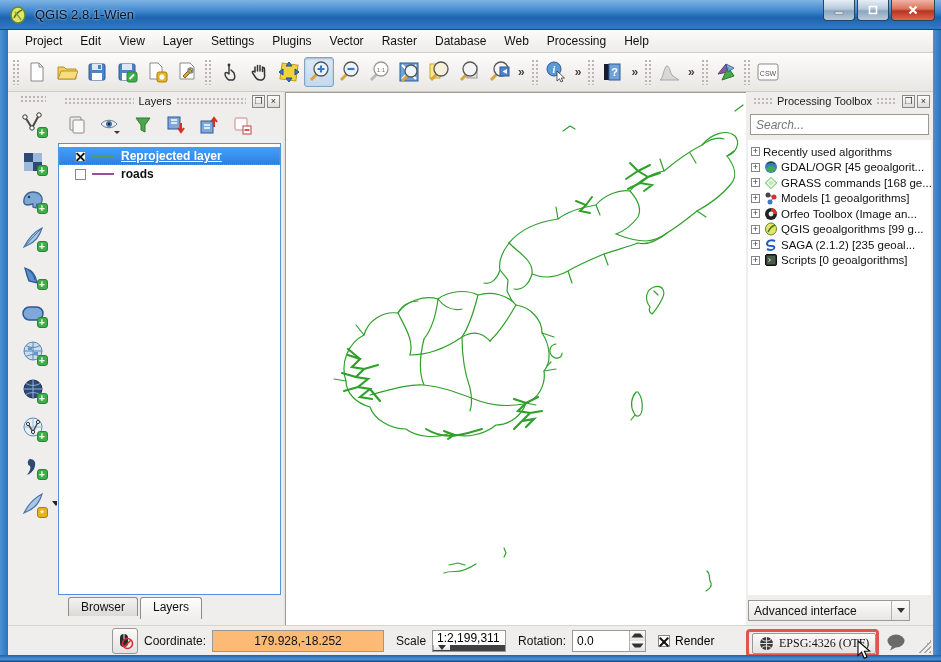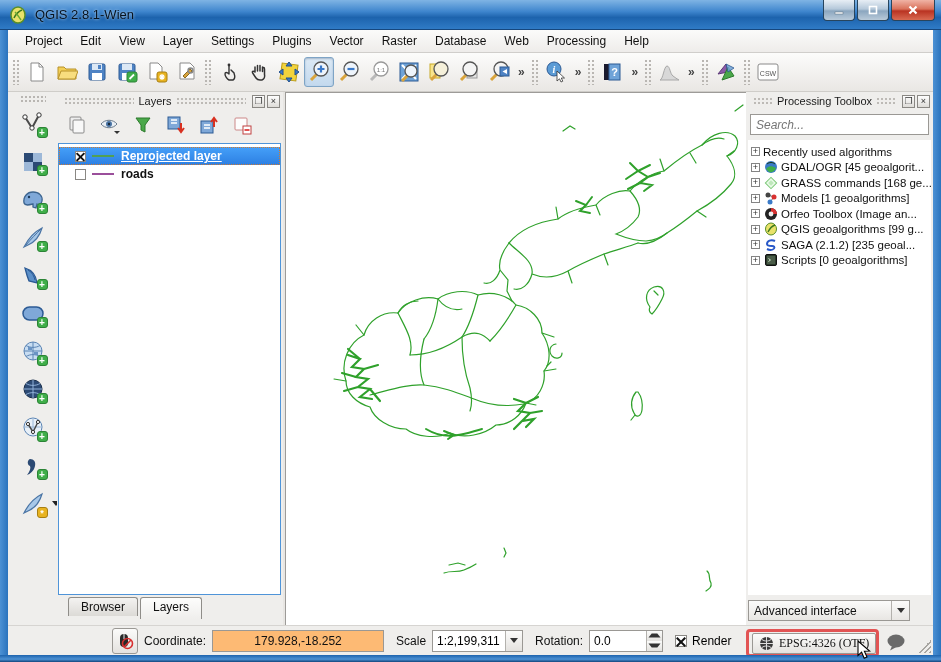--- a/index.html
+++ b/index.html
@@ -86,21 +86,21 @@
   #proc-mode .label { flex:1; font-size:12px; padding-left:5px; color:#111; }
   #proc-mode .arrow-box { width:18px; height:100%; border-left:1px solid #b3b1ad; display:flex; align-items:center; justify-content:center; }
   .tri-down { width:0; height:0; border-left:4px solid transparent; border-right:4px solid transparent; border-top:5px solid #333; }
   .tri-up { width:0; height:0; border-left:4px solid transparent; border-right:4px solid transparent; border-bottom:5px solid #333; }
 
   
   #statusbar { position:absolute; left:8px; top:625px; width:925px; height:30px; background:#efeeec; border-top:1px solid #d6d4d1; display:flex; align-items:center; font-size:12px; }
   .sb-label { color:#111; margin:0 6px; }
   .sb-input { border:1px solid #9a9894; background:#fdba74; height:22px; font-size:12px; font-family:"Liberation Sans",sans-serif; color:#111; }
   #coord-input { width:172px; text-align:center; }
-  #scale-combo { display:flex; height:22px; border:1px solid #9a9894; background:#404040; }
+  #scale-combo { display:flex; height:22px; border:1px solid #9a9894; background:#404040;flex-direction:column; }
   #scale-input { border:none; width:72px; padding:0 4px; font-size:12px; font-family:"Liberation Sans",sans-serif; }
   #scale-arrow { width:17px; background:linear-gradient(#fbfbfa,#e4e2df); border-left:1px solid #b3b1ad; display:flex; align-items:center; justify-content:center; }
   #rot-spin { display:flex; height:22px; border:1px solid #9a9894; background:#fff; }
   #rot-input { border:none; width:56px; padding:0 4px; font-size:12px; font-family:"Liberation Sans",sans-serif; }
   #rot-arrows { width:16px; border-left:1px solid #b3b1ad; display:flex; flex-direction:column; }
   #rot-arrows div { flex:1; display:flex; align-items:center; justify-content:center; background:linear-gradient(#fbfbfa,#e4e2df); }
   .checkbox { width:12px; height:12px; border:1px solid #8a8884; background:#fff; position:relative; margin-right:5px; }
   .checkbox.checked::before, .checkbox.checked::after { content:""; position:absolute; left:-1px; top:5px; width:12px; height:2px; background:#111; }
   .checkbox.checked::before { transform:rotate(45deg); }
   .checkbox.checked::after { transform:rotate(-45deg); }

